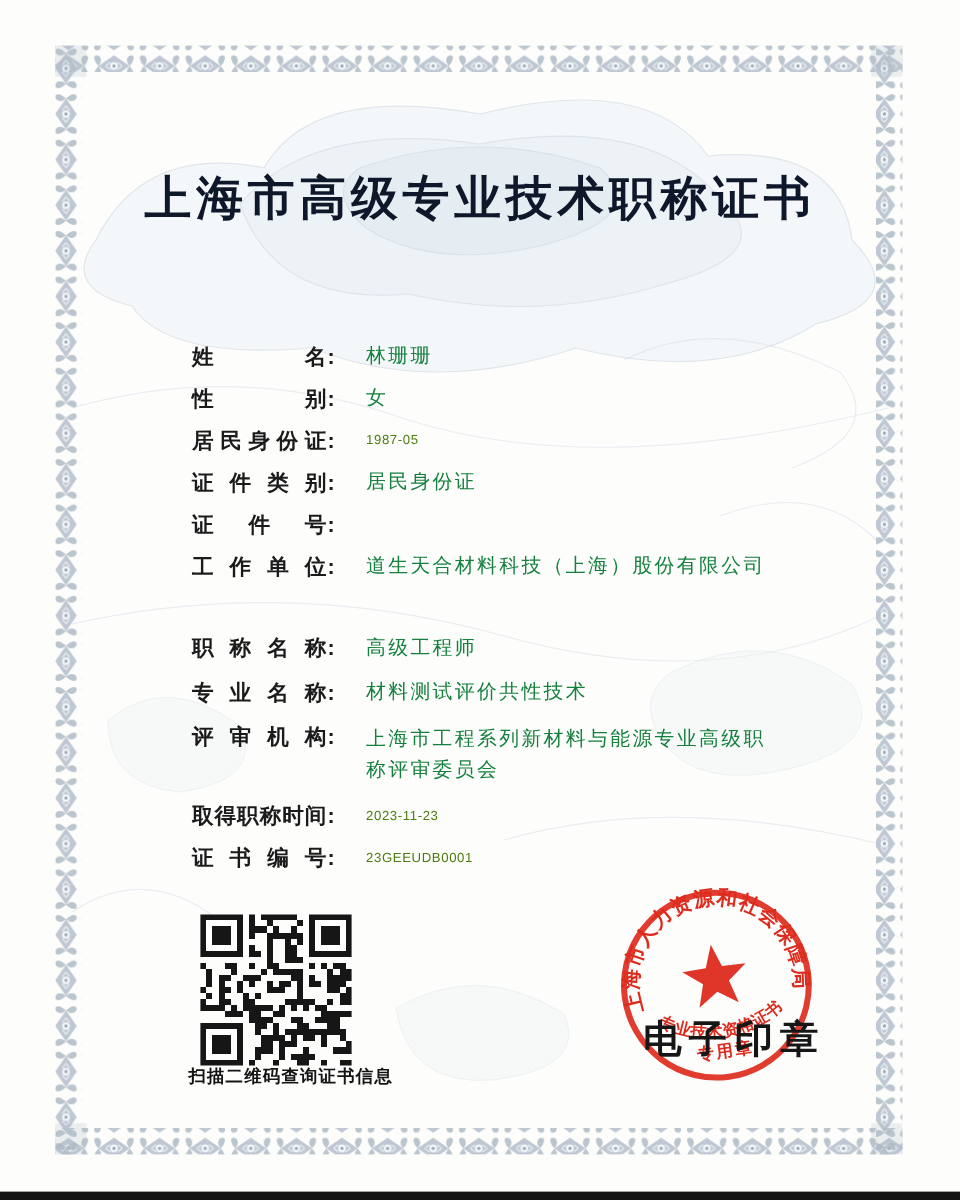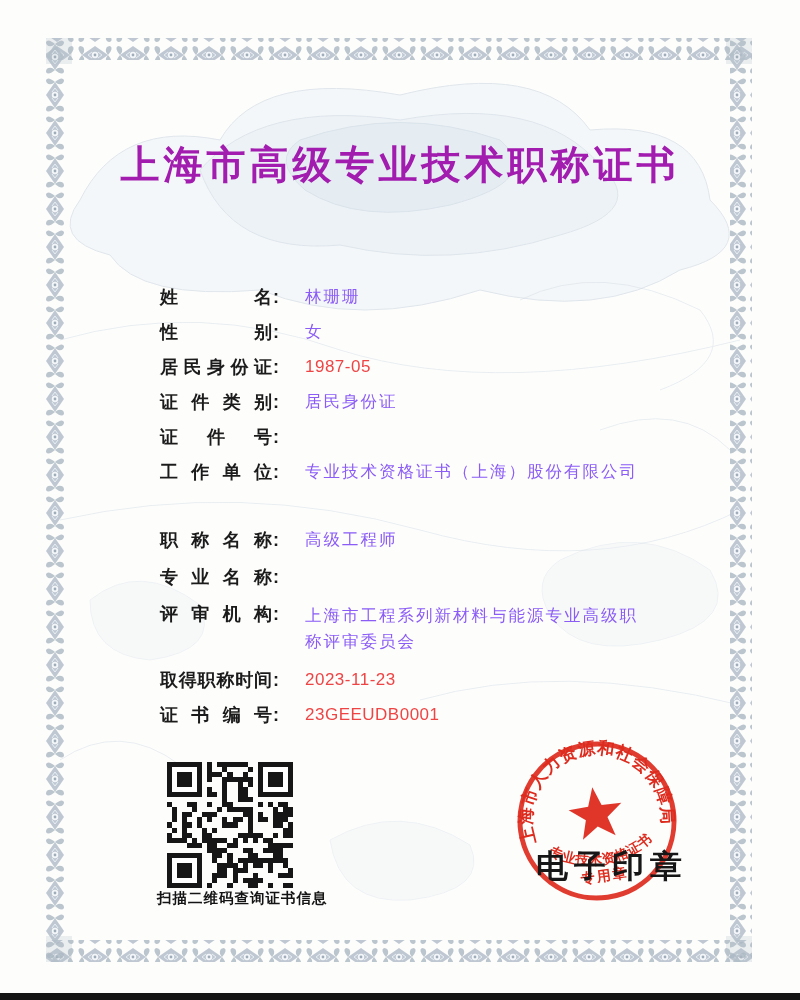--- a/index.html
+++ b/index.html
@@ -19,23 +19,23 @@
   .fields{position:absolute;left:160px;}
   .s1{top:286px;}
   .s2{top:529px;}
   .s3{top:669px;}
   .row{display:flex;align-items:flex-start;height:35px;}
   .s2 .row{height:37px;}
   .s2 .row.tall{height:auto;}
   .lbl{display:inline-block;width:112px;font-size:18px;font-weight:700;color:#1b1b1b;
        text-align:justify;text-align-last:justify;line-height:22px;}
   .colon{font-size:18px;font-weight:700;color:#1b1b1b;line-height:22px;margin-left:1px;}
-  .val{margin-left:26px;line-height:22px;color:#8b5cf6;}
+  .val{margin-left:26px;line-height:22px;color:#15803d;}
   .cn{font-family:"DejaVu Serif",serif;font-size:16.5px;letter-spacing:2px;}
-  .num{font-family:"Liberation Sans",sans-serif;font-size:17px;letter-spacing:0.5px;color:#ef4444;}
+  .num{font-family:"Liberation Sans",sans-serif;font-size:11px;letter-spacing:0.5px;color:#4d7c0f;}
   .wrap{display:inline-block;width:348px;line-height:26px;vertical-align:top;}
 
   .qr{position:absolute;left:167px;top:762px;width:126px;height:126px;}
   .qr-caption{position:absolute;left:157px;top:888px;font-size:14.5px;font-weight:700;
               color:#141414;line-height:21px;letter-spacing:1px;}
 
   .seal{position:absolute;left:511px;top:735px;width:172px;height:172px;}
   .seal-overlay{position:absolute;left:536px;top:851px;font-size:32px;font-weight:700;
                 color:#161616;letter-spacing:6px;line-height:30px;}
 
@@ -95,21 +95,21 @@
     <g fill="#b0bbc7" opacity="0.9">
       <path d="M46,38 l26,0 0,26 -26,0 Z" opacity="0.25"></path>
       <path d="M726,38 l26,0 0,26 -26,0 Z" opacity="0.25"></path>
       <path d="M46,936 l26,0 0,26 -26,0 Z" opacity="0.25"></path>
       <path d="M726,936 l26,0 0,26 -26,0 Z" opacity="0.25"></path>
     </g>
   </svg>
 
   <div class="content">
 
-    <h1 class="title" style="color:#a21caf">上海市高级专业技术职称证书</h1>
+    <h1 class="title" style="color:#0f172a">上海市高级专业技术职称证书</h1>
 
     <div class="fields s1">
       <div class="row">
         <span class="lbl">姓名</span>
           <span class="colon">:</span>
         <span class="val cn">林珊珊</span>
       </div>
       <div class="row">
         <span class="lbl">性别</span>
           <span class="colon">:</span>
@@ -125,33 +125,34 @@
           <span class="colon">:</span>
         <span class="val cn">居民身份证</span>
       </div>
       <div class="row">
         <span class="lbl">证件号</span>
           <span class="colon">:</span>
       </div>
       <div class="row">
         <span class="lbl">工作单位</span>
           <span class="colon">:</span>
-        <span class="val cn">专业技术资格证书（上海）股份有限公司</span>
+        <span class="val cn">道生天合材料科技（上海）股份有限公司</span>
       </div>
     </div>
 
     <div class="fields s2">
       <div class="row">
         <span class="lbl">职称名称</span>
           <span class="colon">:</span>
         <span class="val cn">高级工程师</span>
       </div>
       <div class="row">
         <span class="lbl">专业名称</span>
           <span class="colon">:</span>
+        <span class="val cn">材料测试评价共性技术</span>
       </div>
       <div class="row tall">
         <span class="lbl">评审机构</span>
           <span class="colon">:</span>
         <span class="val cn wrap">上海市工程系列新材料与能源专业高级职称评审委员会</span>
       </div>
     </div>
 
     <div class="fields s3">
       <div class="row">

